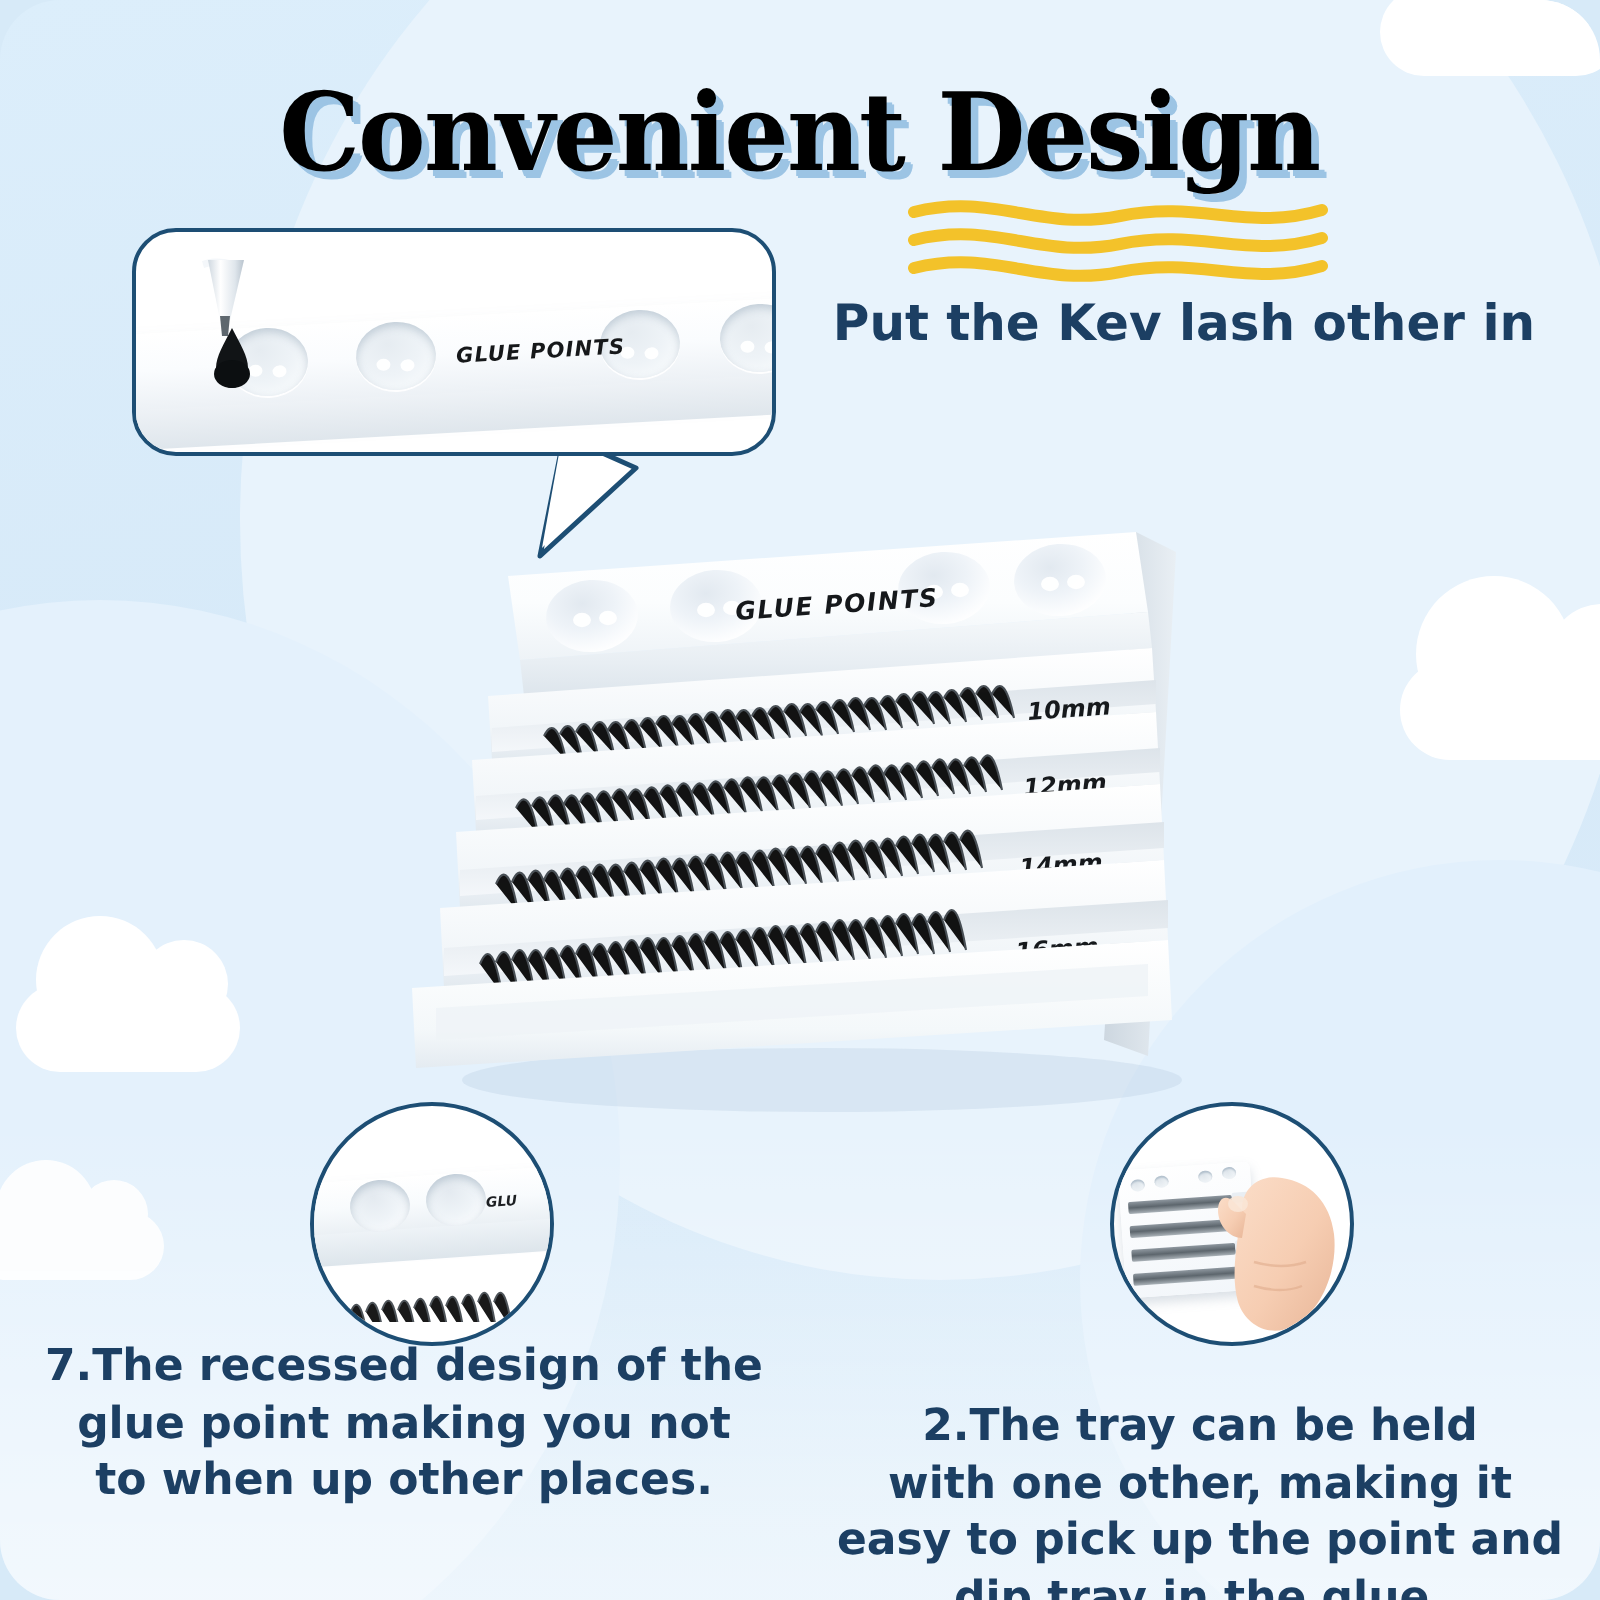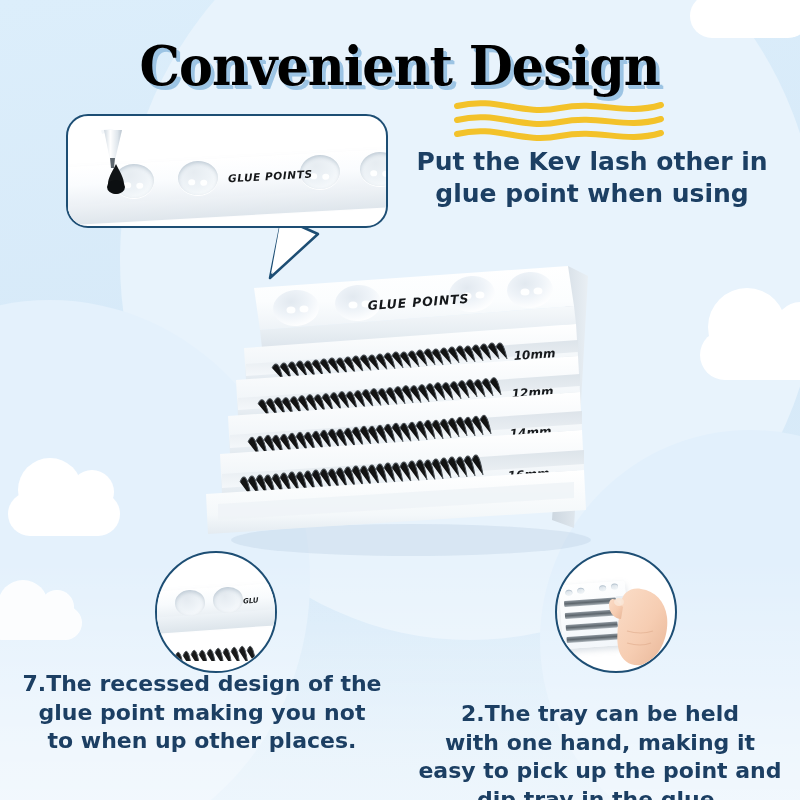--- a/index.html
+++ b/index.html
@@ -1,21 +1,21 @@
 <!DOCTYPE html>
 <html><head>
 <meta charset="utf-8">
 <style>
   html,body{margin:0;padding:0;}
   body{
     width:800px;height:800px;overflow:hidden;position:relative;
     background:#d7eaf8;
     font-family:"DejaVu Sans", sans-serif;
   }
-  .stage{position:absolute;inset:0;overflow:hidden;}
+  .stage{position:absolute;inset:0;overflow:hidden;border-radius:30px;}
 
   
   .bg-base{position:absolute;inset:0;
     background:linear-gradient(170deg,#dceefb 0%,#d6e9f8 45%,#dcedfa 100%);}
   .bg-arc{position:absolute;border-radius:50%;background:#e8f3fc;}
   .bg-arc.a1{width:700px;height:760px;left:120px;top:-120px;}
   .bg-arc.a2{width:520px;height:560px;left:-210px;top:300px;background:#e4f1fc;}
   .bg-arc.a3{width:420px;height:420px;left:540px;top:430px;background:#e2f0fc;}
   .bg-sheen{position:absolute;left:-40px;top:560px;width:900px;height:320px;
     background:linear-gradient(180deg,rgba(255,255,255,0) 0%,rgba(255,255,255,.45) 60%,rgba(255,255,255,.62) 100%);}
@@ -221,21 +221,20 @@
         <path d="M12,10 L30,10 L23,40 L18,40 Z" fill="url(#noz)"></path>
         <path d="M18,38 L23,38 L22,48 L19,48 Z" fill="#5e676e"></path>
       </svg>
     </div>
 
     <div class="bb-label">GLUE POINTS</div>
   </div>
 
   <div class="caption-top">
     <div>Put the Kev lash other in</div>
-    <div>glue point when using</div>
   </div>
 
   <div class="product">
     <svg width="410" height="310" viewBox="0 0 410 310">
       <defs>
         <linearGradient id="faceT" x1="0" y1="0" x2="0" y2="1">
           <stop offset="0%" stop-color="#ffffff"></stop>
           <stop offset="55%" stop-color="#fbfdfe"></stop>
           <stop offset="100%" stop-color="#eef3f7"></stop>
         </linearGradient>
@@ -373,18 +372,18 @@
   </div>
 
   <div class="caption-bot one">
     <div>7.The recessed design of the</div>
     <div>glue point making you not</div>
     <div>to when up other places.</div>
   </div>
 
   <div class="caption-bot two">
     <div>2.The tray can be held</div>
-    <div>with one hand, making it</div>
+    <div>with one other, making it</div>
     <div>easy to pick up the point and</div>
     <div>dip tray in the glue.</div>
   </div>
 
 </div>
 
 </body></html>

